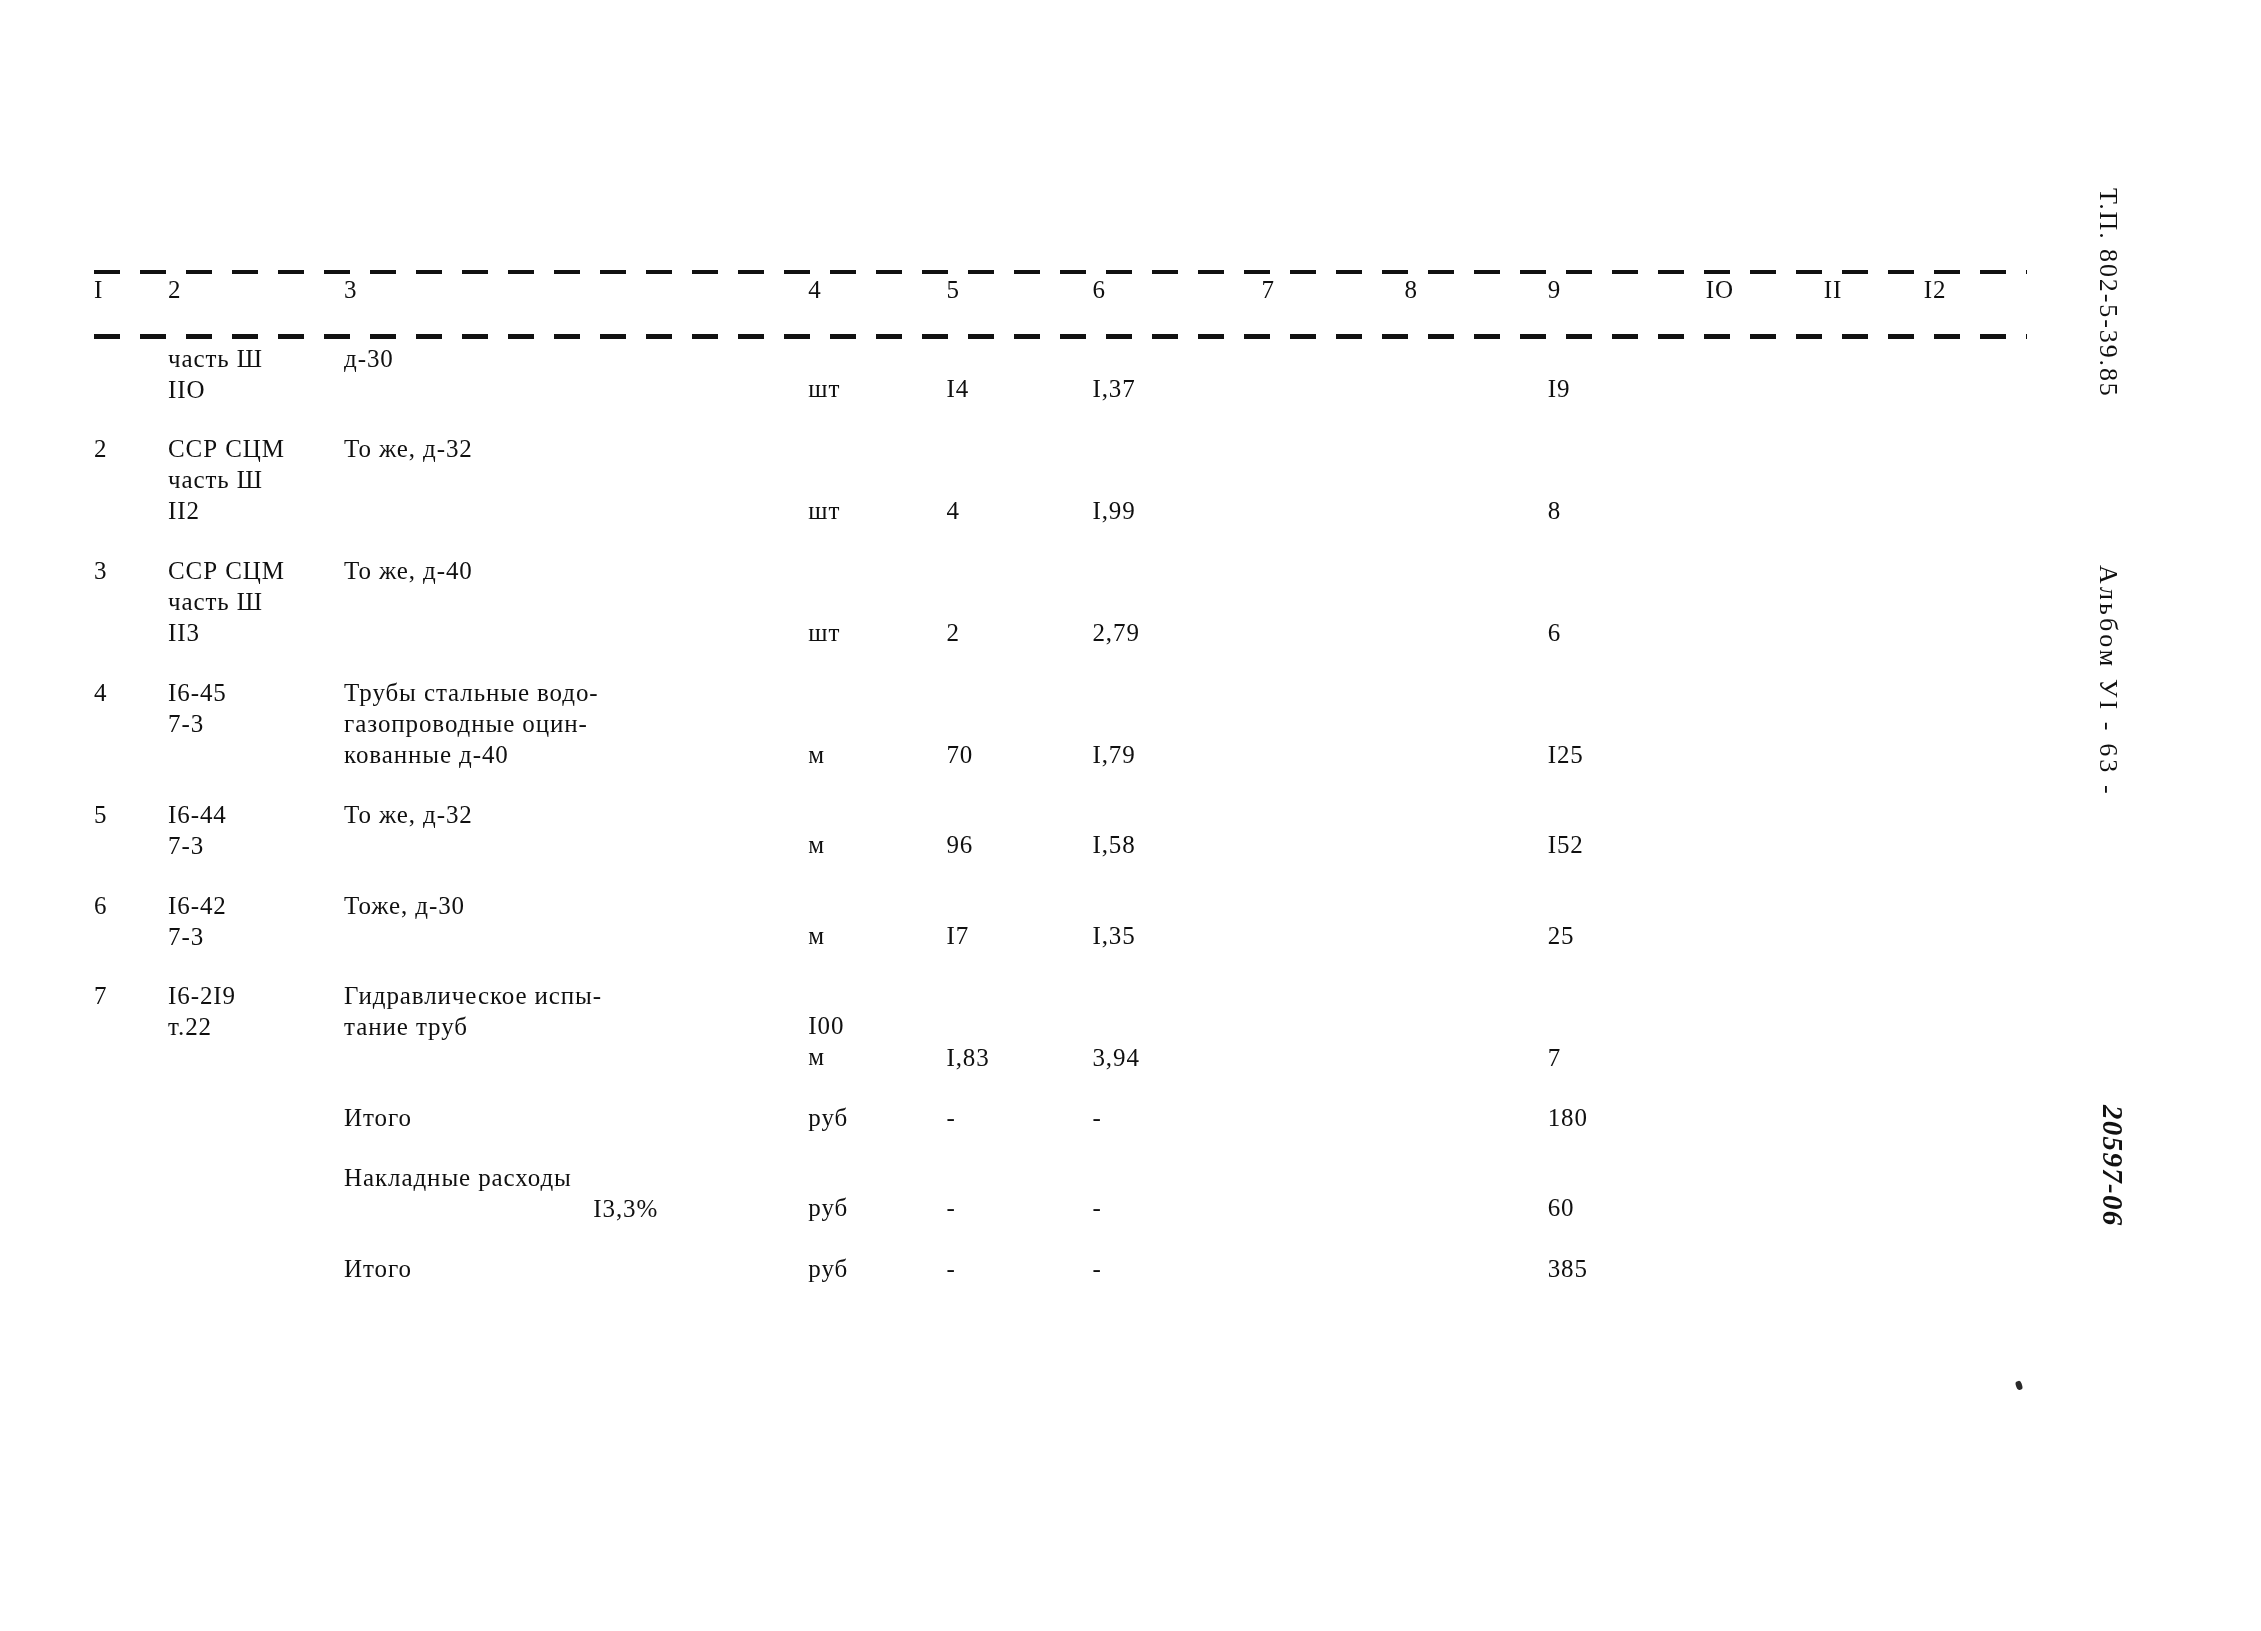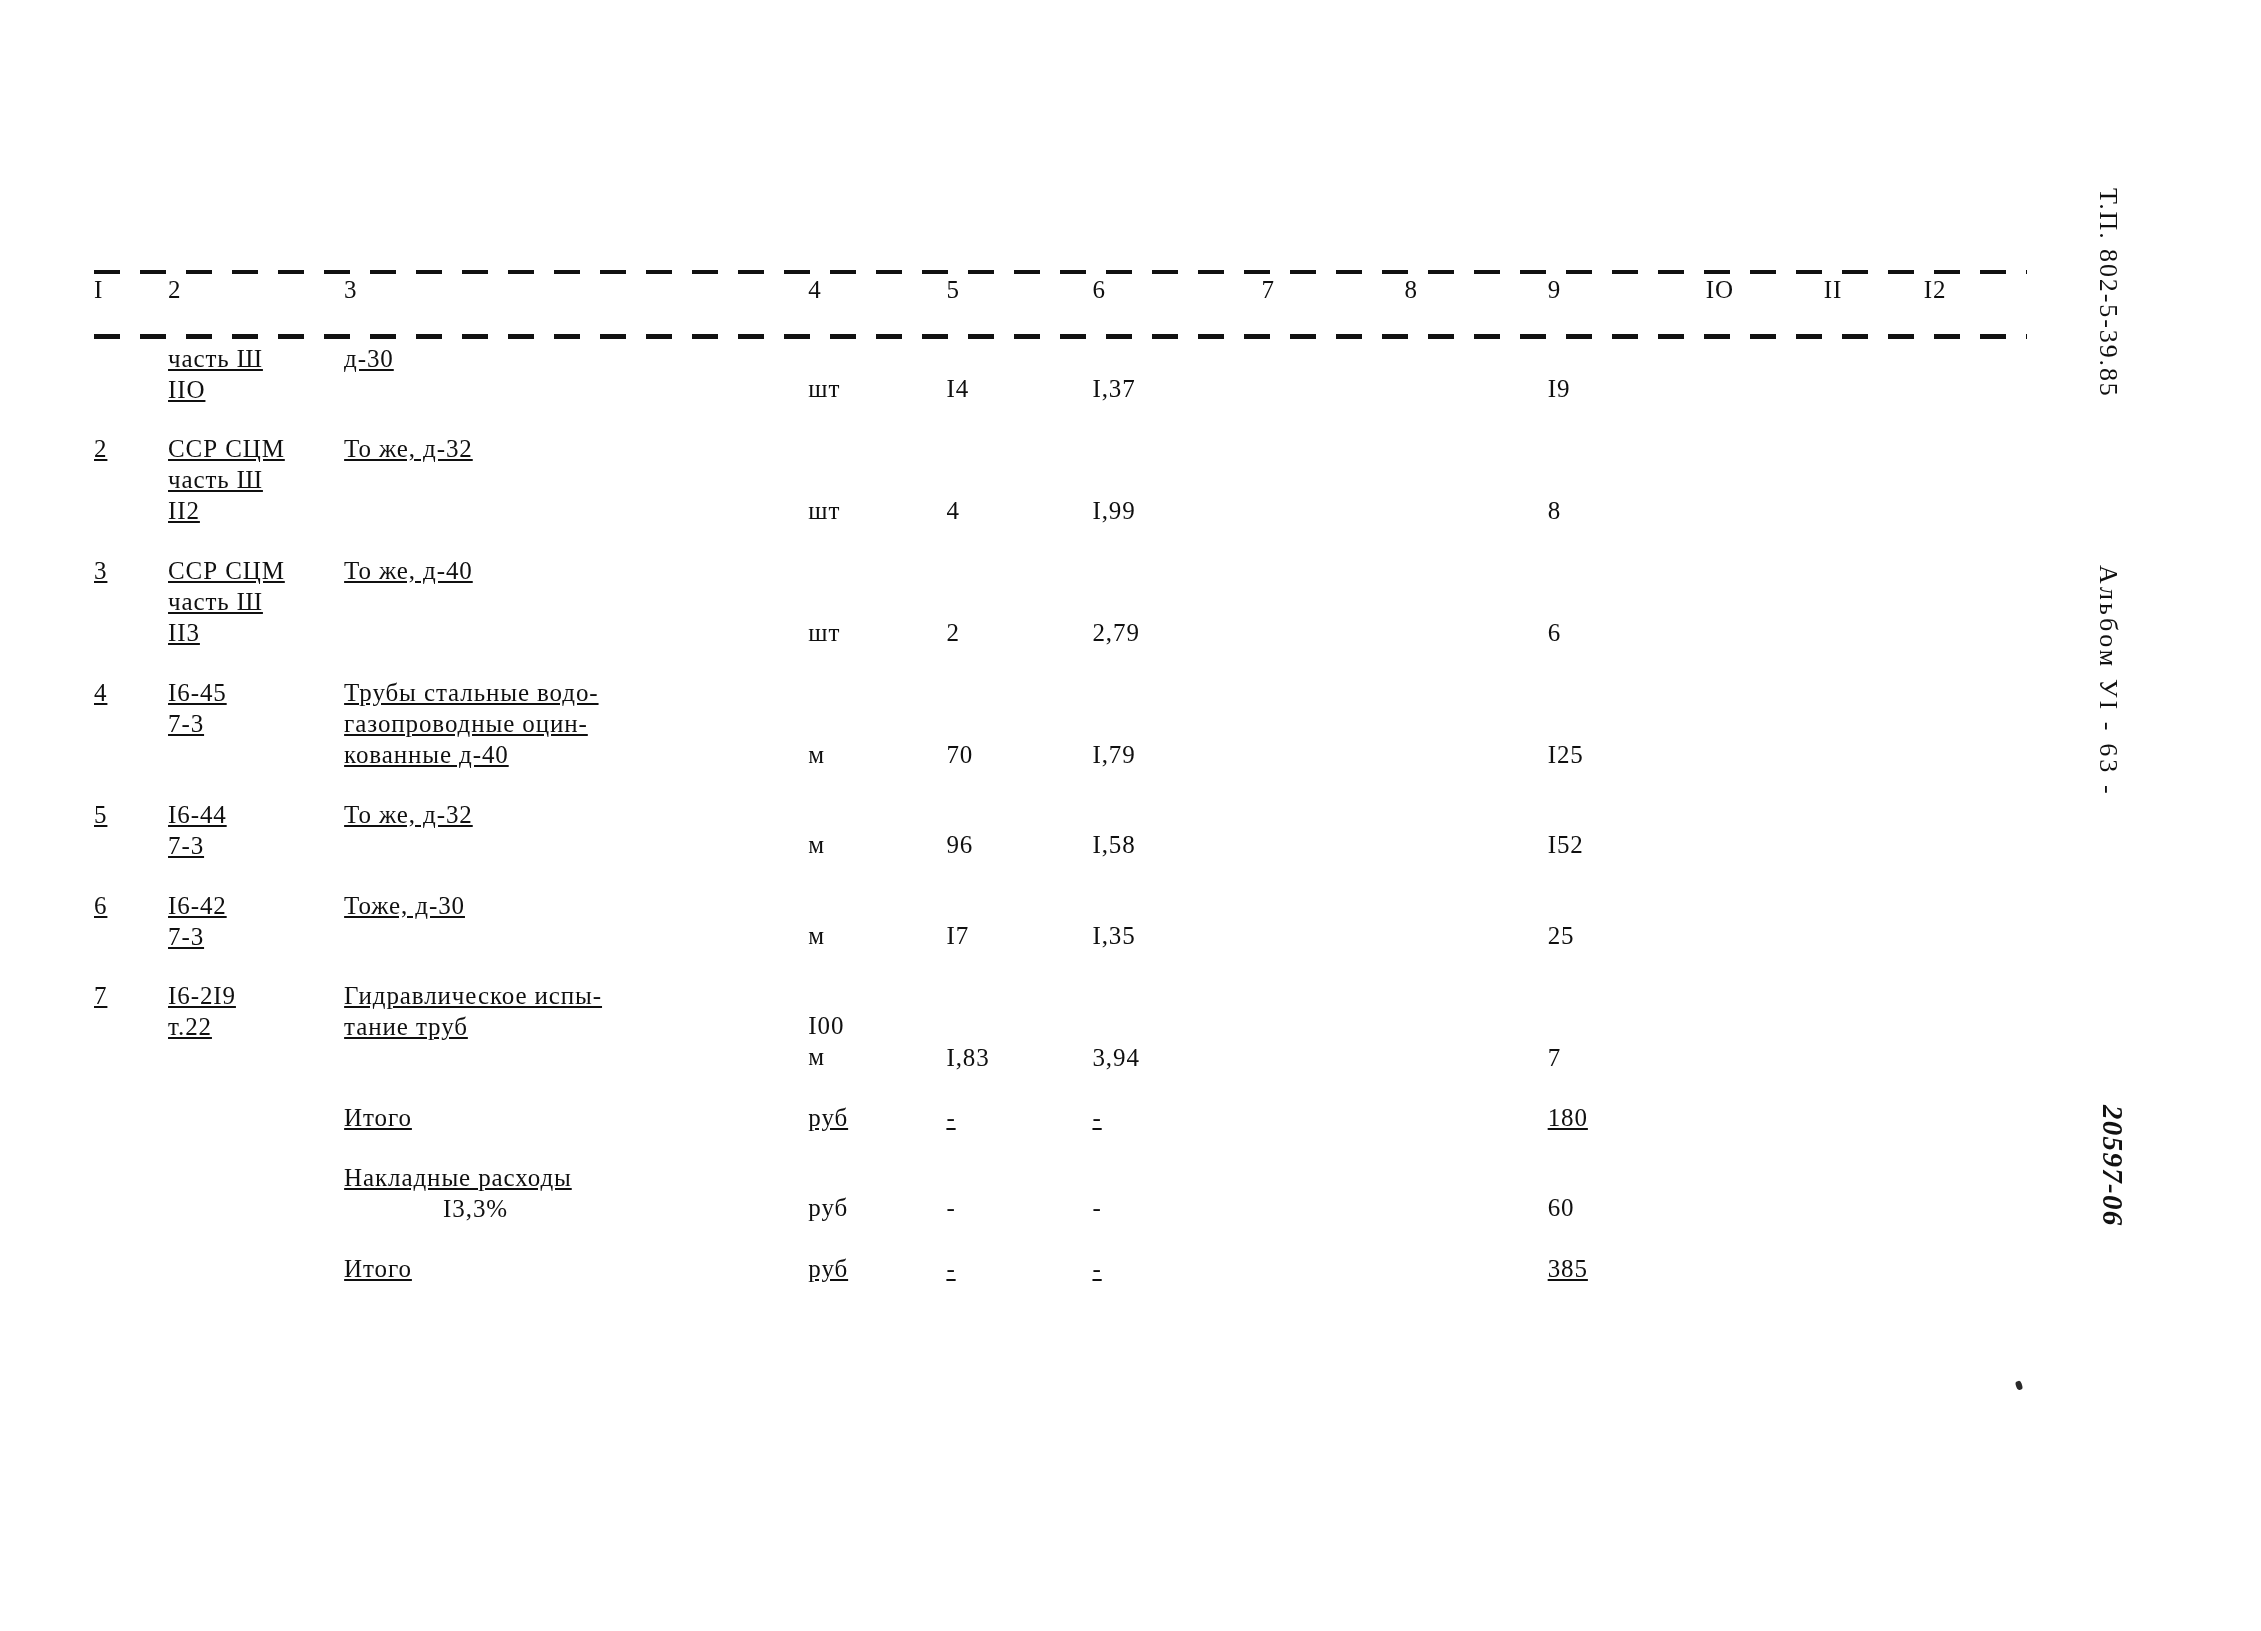--- a/index.html
+++ b/index.html
@@ -84,30 +84,30 @@
   .num      { }
   .code     { }
   .descr    { }
   .unit     { }
   .qty      { }
   .price    { }
   .total    { }
 
   tr.datarow > td { padding-top: 3.8px; }
 
-  .cellpad { display:block; padding-top: 0; text-decoration: underline; }
+  .cellpad { display:block; padding-top: 0; }
 
   
   .drop1 { display:block; padding-top: 30px; }
   .drop2 { display:block; padding-top: 62px; }
 
   .spacer-row td { height: 25px; }
 
   
-  .subline { display:block; padding-left: 99px; }
+  .subline { display:block; padding-left: 99px; text-align: center; }
 
   
   .vstamp {
     position: absolute;
     transform-origin: 0 0;
     white-space: nowrap;
     font-size: 26px;
     letter-spacing: 1.9px;
     color: #111;
   }

